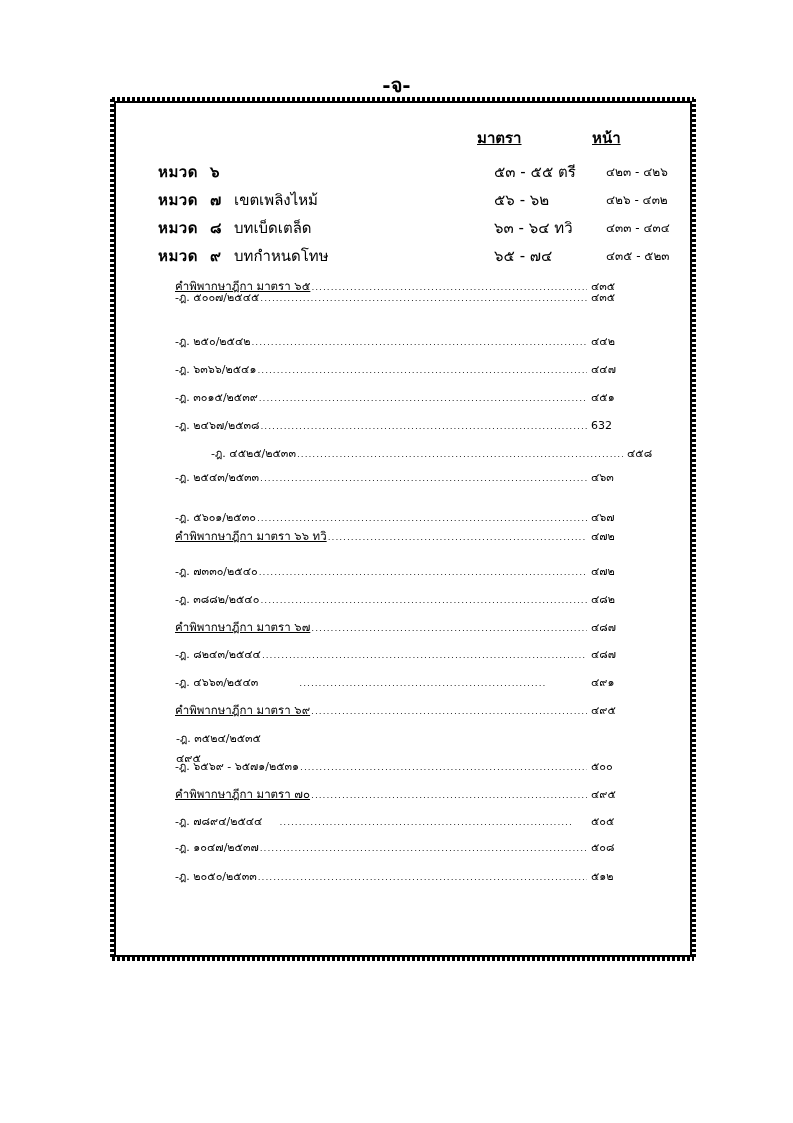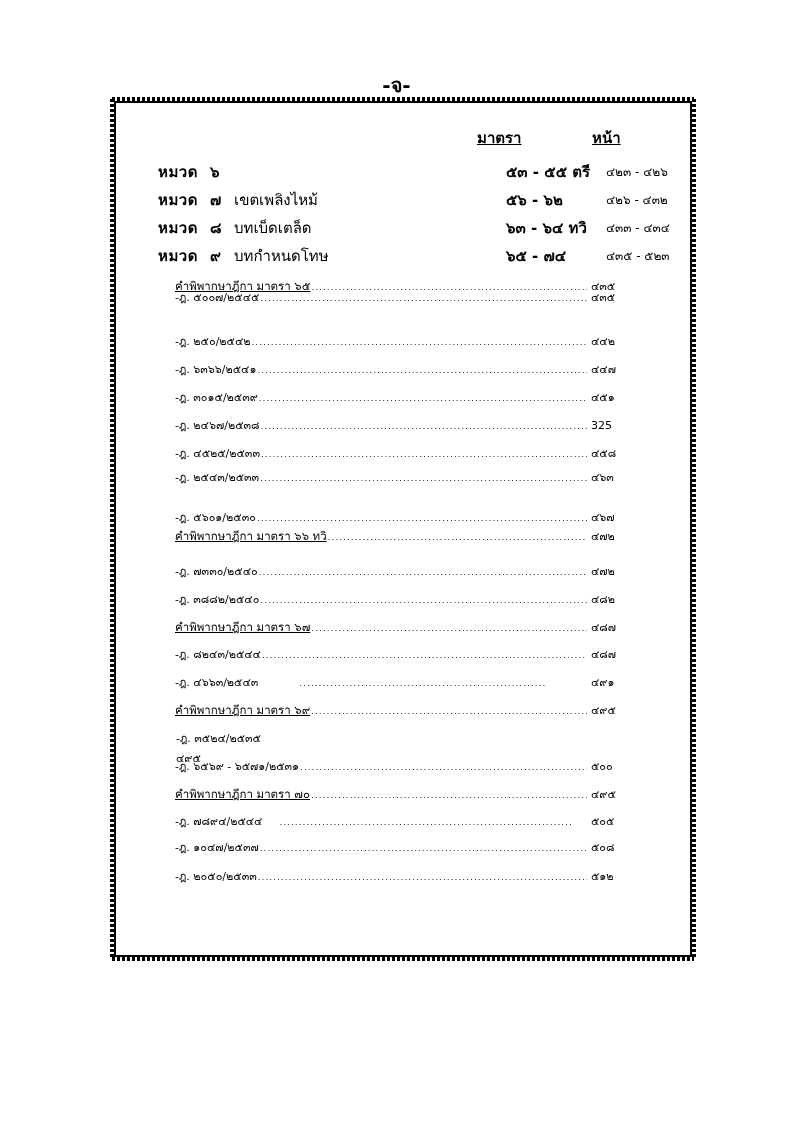--- a/index.html
+++ b/index.html
@@ -86,22 +86,22 @@
       position: absolute;
       left: 52px;
       font-weight: bold;
     }
     .chapter-row .title {
       position: absolute;
       left: 76px;
     }
     .chapter-row .sections {
       position: absolute;
-      left: 348px;
-      font-weight: bold;
+      left: 336px;
+      font-weight: normal;
     }
     .chapter-row .pages {
       position: absolute;
       left: 448px;
       font-size: 12px;
     }
 
     .entry {
       position: absolute;
       left: 175px;
@@ -205,23 +205,23 @@
   <span class="pg">๔๔๗</span>
 </div>
 <div class="entry" style="top:388px;">
   <span class="text">-ฎ. ๓๐๑๕/๒๕๓๙</span>
   <span class="leader"></span>
   <span class="pg">๔๕๑</span>
 </div>
 <div class="entry" style="top:416px;">
   <span class="text">-ฎ. ๒๔๖๗/๒๕๓๘</span>
   <span class="leader"></span>
-  <span class="pg">325</span>
-</div>
-<div class="entry" style="top:444px;">
+  <span class="pg">632</span>
+</div>
+<div class="entry" style="top:444px;margin-left:36px;">
   <span class="text">-ฎ. ๔๕๒๕/๒๕๓๓</span>
   <span class="leader"></span>
   <span class="pg">๔๕๘</span>
 </div>
 <div class="entry" style="top:468px;">
   <span class="text">-ฎ. ๒๕๔๓/๒๕๓๓</span>
   <span class="leader"></span>
   <span class="pg">๔๖๓</span>
 </div>
 <div class="entry" style="top:508px;">

